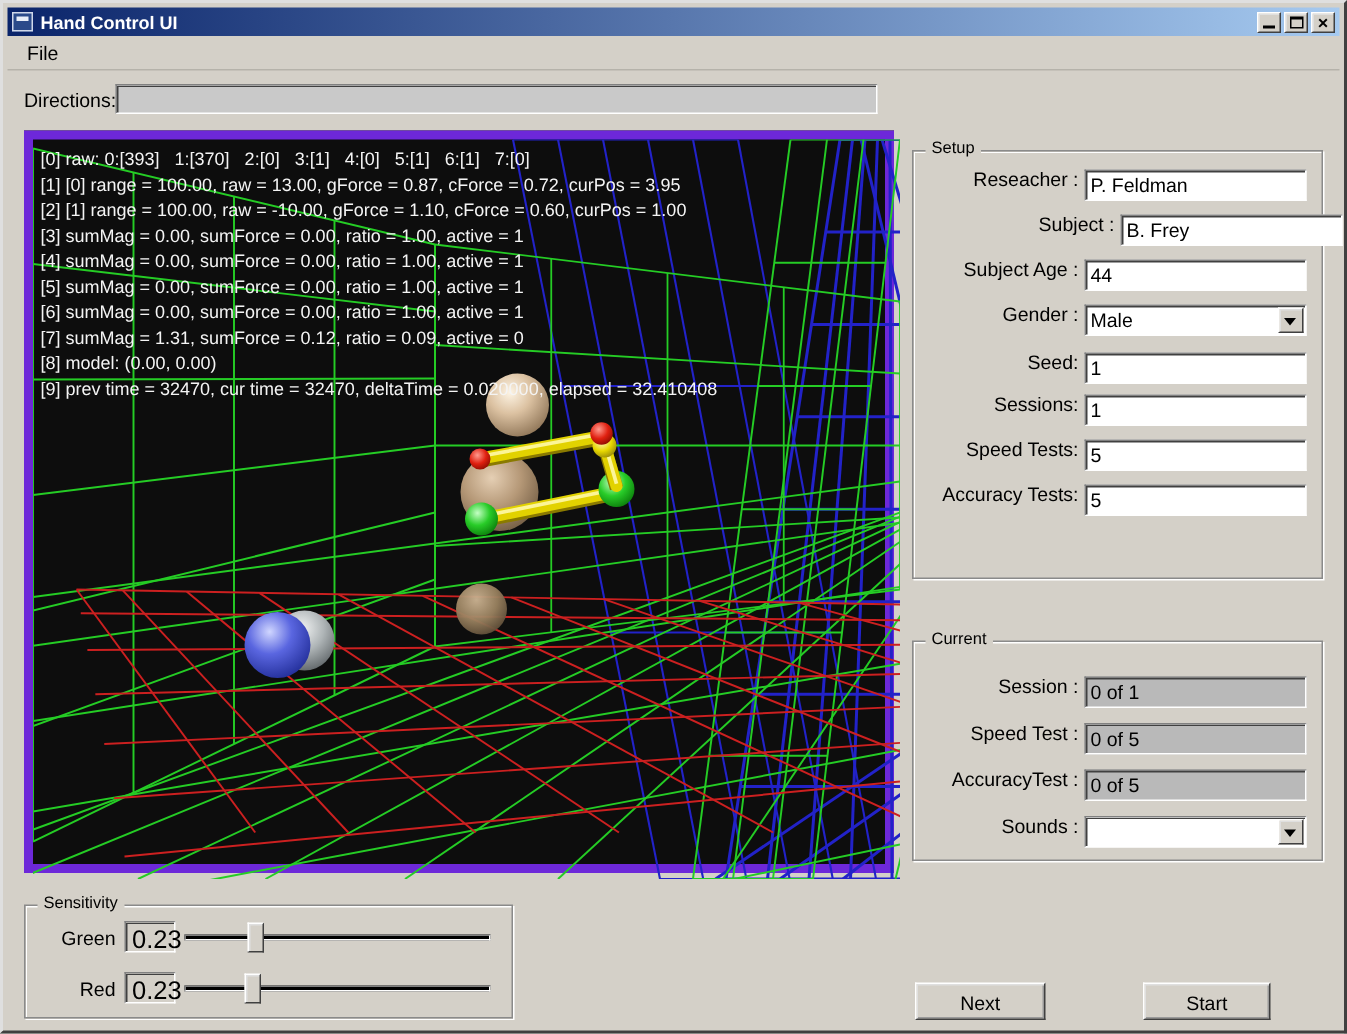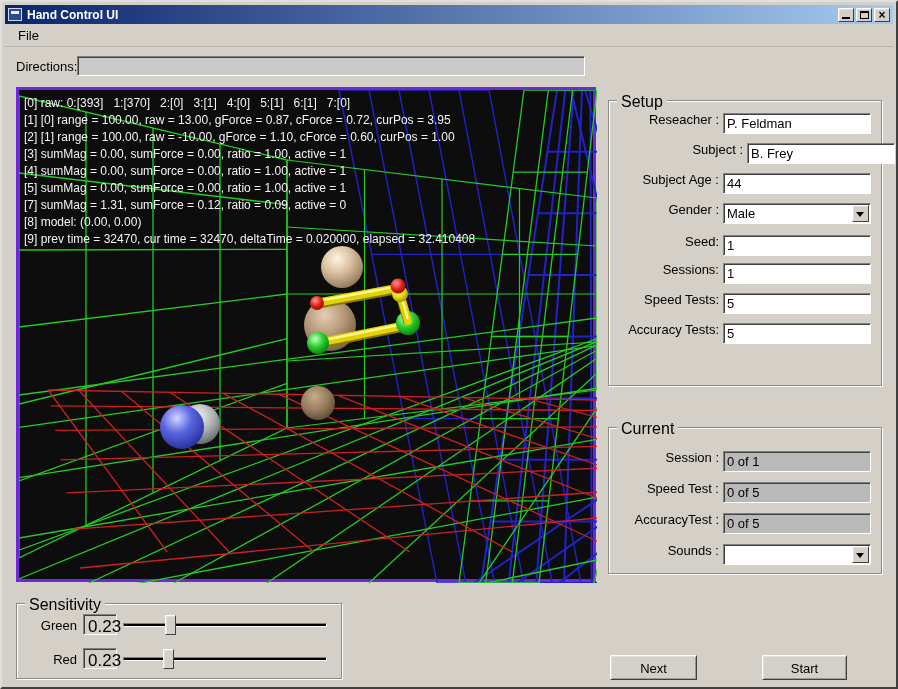--- a/index.html
+++ b/index.html
@@ -40,33 +40,33 @@
     border:1px solid;border-color:#808080 #fff #fff #808080;
     box-shadow:inset 1px 1px 0 #404040;
   }
   .directions-label{position:absolute;left:14px;top:57px;}
   .directions-field{
     position:absolute;left:75px;top:54px;width:508px;height:20px;
     background:#c9c9c9;
   }
   .viewport{
     position:absolute;left:14px;top:85px;width:580px;height:495px;
-    background:#0d0d0d;border:3px solid #6d28d9;
+    background:#0d0d0d;border:6px solid #6d28d9;
   }
   .viewport svg{position:absolute;left:0;top:0;}
   .hud{position:absolute;left:5px;top:5px;}
   .hud div{white-space:pre;font-size:12px;line-height:17px;color:#f4f4f4;font-family:"Liberation Sans",sans-serif;}
   .group{
     position:absolute;
     border:1px solid #8a8a8a;
     box-shadow:inset 1px 1px 0 #ffffff,1px 1px 0 #ffffff;
   }
   .legend{
     position:absolute;top:-8px;left:8px;background:#d4d0c8;
-    font-size:16px;padding:0 4px;white-space:nowrap;
+    font-size:11px;padding:0 4px;white-space:nowrap;
   }
   .group-setup{left:606px;top:98px;width:274px;height:286px;}
   .group-current{left:606px;top:425px;width:274px;height:147px;}
   .group-sens{left:14px;top:601px;width:326px;height:76px;}
   .frow{position:absolute;left:0;right:0;height:22px;}
   .flabel{position:absolute;left:4px;width:106px;top:3px;text-align:right;font-size:13px;white-space:nowrap;}
   .ffield{
     position:absolute;left:114px;width:148px;top:4px;height:21px;
     background:#fff;font-size:13px;padding:2px 3px 0 3px;overflow:hidden;white-space:nowrap;
   }
@@ -295,20 +295,21 @@
         <circle cx="379" cy="196" r="7.5" fill="url(#redBallG)"></circle>
         <circle cx="323" cy="177" r="21" fill="url(#tanG)"></circle>
       </svg>
     <div class="hud">
       <div>[0] raw: 0:[393]   1:[370]   2:[0]   3:[1]   4:[0]   5:[1]   6:[1]   7:[0]</div>
       <div>[1] [0] range = 100.00, raw = 13.00, gForce = 0.87, cForce = 0.72, curPos = 3.95</div>
       <div>[2] [1] range = 100.00, raw = -10.00, gForce = 1.10, cForce = 0.60, curPos = 1.00</div>
       <div>[3] sumMag = 0.00, sumForce = 0.00, ratio = 1.00, active = 1</div>
       <div>[4] sumMag = 0.00, sumForce = 0.00, ratio = 1.00, active = 1</div>
       <div>[5] sumMag = 0.00, sumForce = 0.00, ratio = 1.00, active = 1</div>
+      <div>[6] sumMag = 0.00, sumForce = 0.00, ratio = 1.00, active = 1</div>
       <div>[7] sumMag = 1.31, sumForce = 0.12, ratio = 0.09, active = 0</div>
       <div>[8] model: (0.00, 0.00)</div>
       <div>[9] prev time = 32470, cur time = 32470, deltaTime = 0.020000, elapsed = 32.410408</div>
     </div>
   </div>
 
   <div class="group group-setup">
     <div class="legend">Setup</div>
     <div class="frow" style="top:8px;">
       <div class="flabel">Reseacher :</div>

